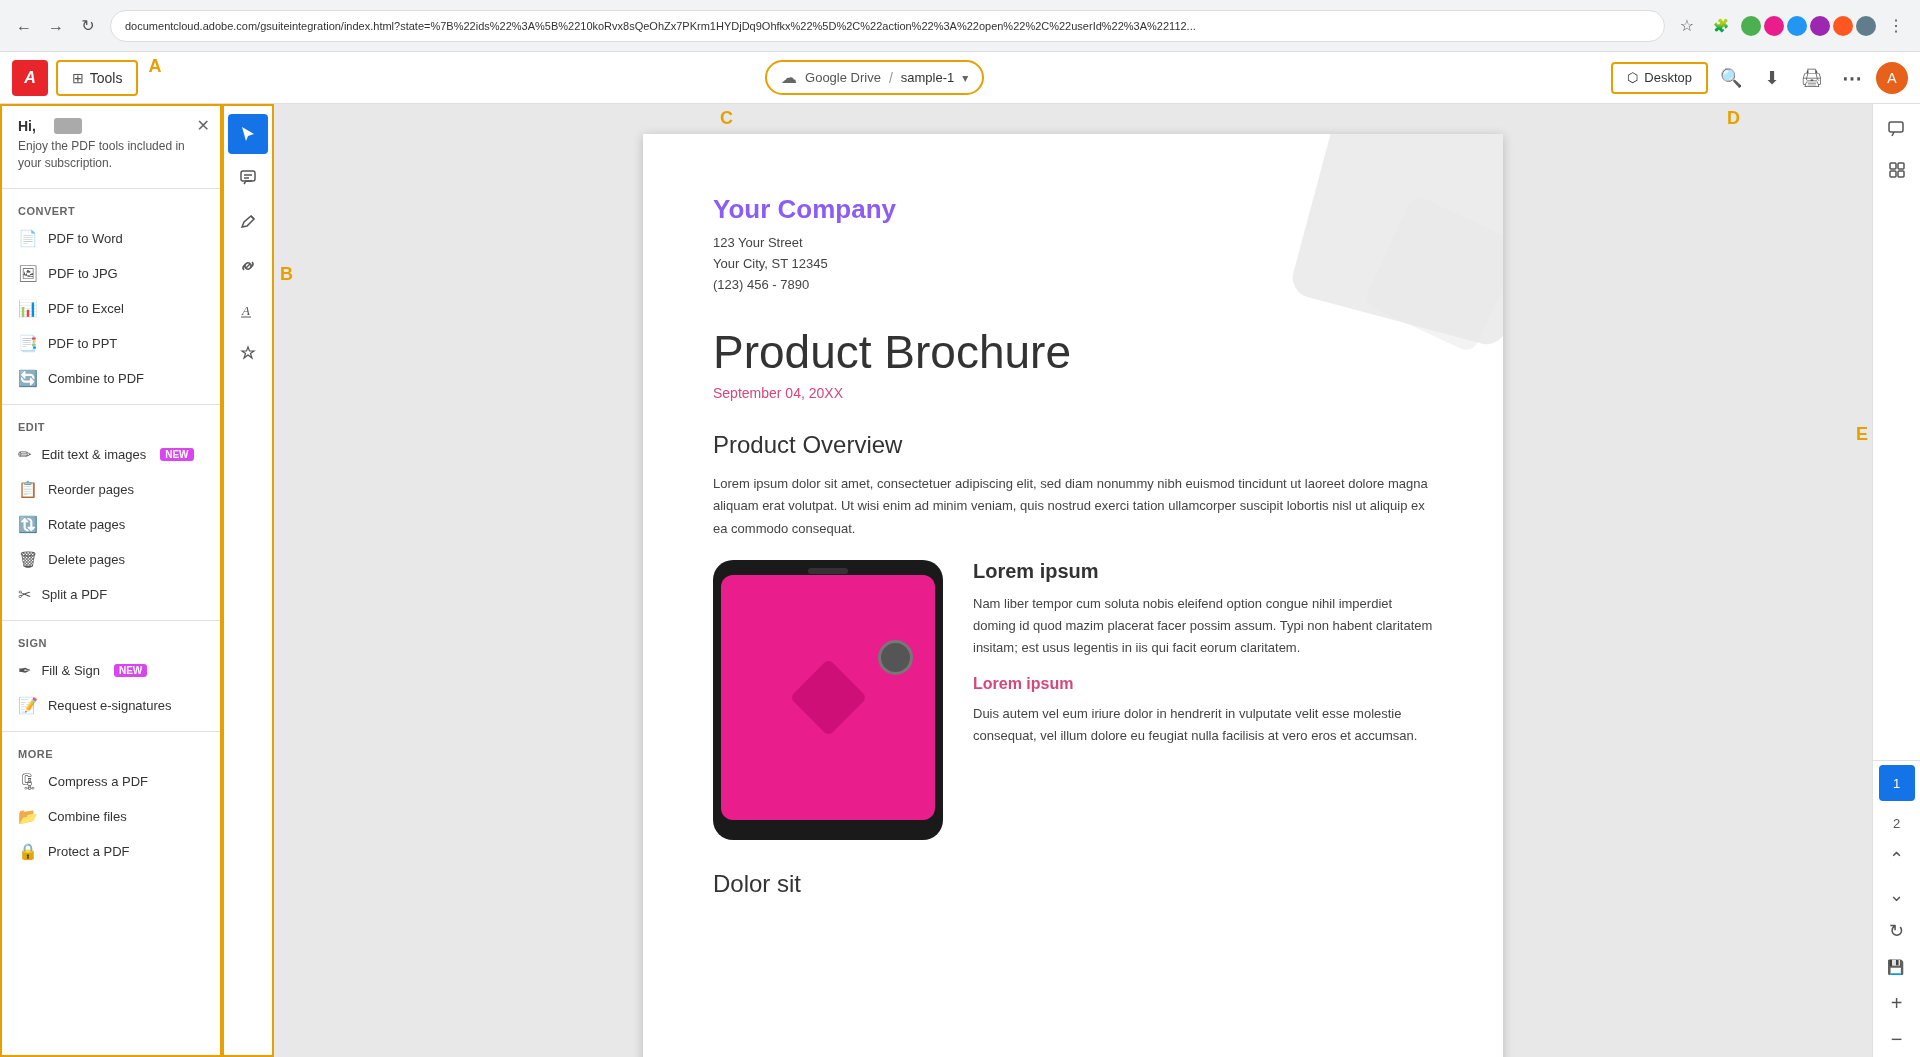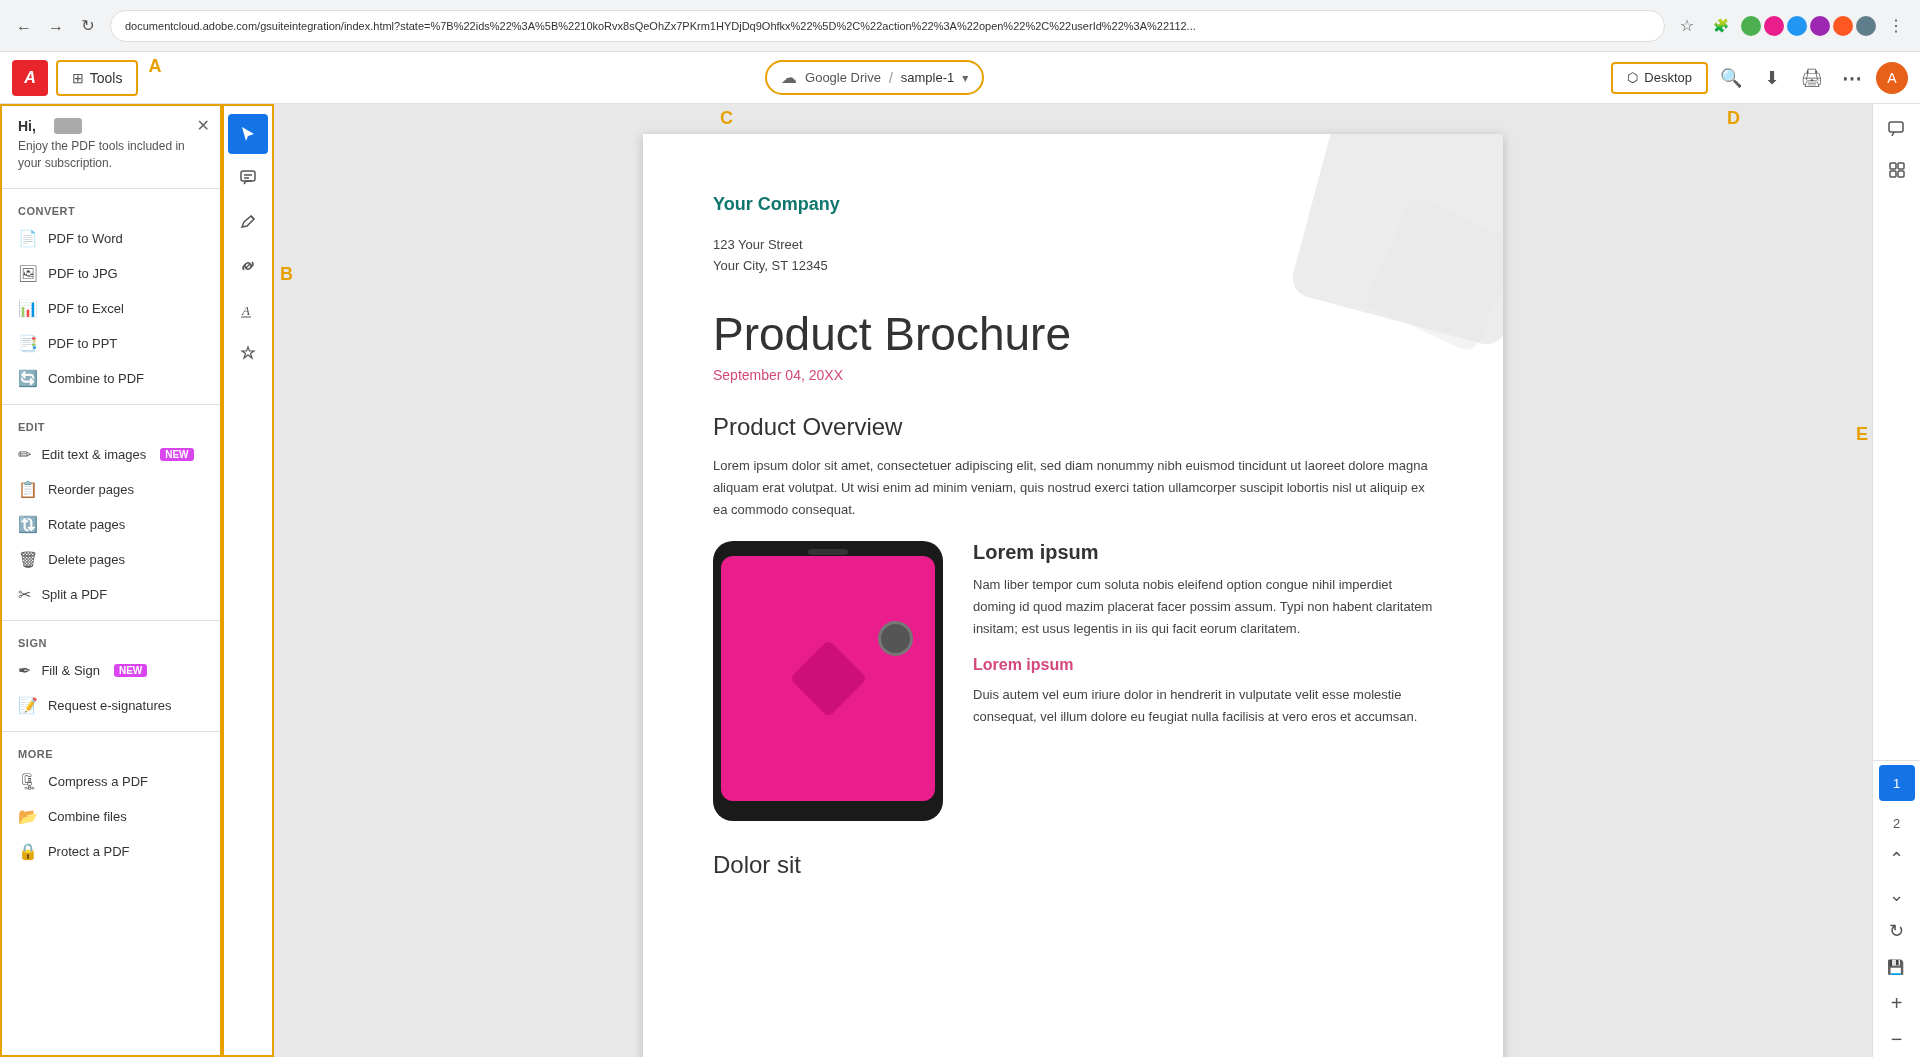--- a/index.html
+++ b/index.html
@@ -162,21 +162,21 @@
     }
     .pdf-page {
       background: white;
       width: 860px;
       min-height: 1100px;
       box-shadow: 0 2px 10px rgba(0,0,0,0.2);
       padding: 60px 70px;
     }
 
     
-    .pdf-company { font-size: 18px; font-weight: 700; color: #0f766e; margin-bottom: 20px; }
+    .pdf-company { font-size: 26px; font-weight: 700; color: #8b5cf6; margin-bottom: 8px; }
     .pdf-address { font-size: 13px; color: #444; line-height: 1.6; margin-bottom: 30px; }
     .pdf-title { font-size: 46px; font-weight: 300; color: #333; margin-bottom: 6px; }
     .pdf-date { font-size: 14px; color: #d4477c; margin-bottom: 30px; }
     .pdf-section-title { font-size: 24px; font-weight: 400; color: #333; margin-bottom: 14px; }
     .pdf-body-text { font-size: 13px; color: #444; line-height: 1.7; margin-bottom: 20px; }
     .pdf-content-row { display: flex; gap: 30px; margin-bottom: 30px; }
     .pdf-phone-container {
       width: 230px; height: 280px; flex-shrink: 0;
       background: #1a1a1a; border-radius: 20px; overflow: hidden; position: relative;
     }
@@ -410,20 +410,21 @@
   <div class="pdf-area">
     <div class="pdf-page" style="position:relative; overflow:hidden;">
 
       <div style="position:absolute; top:-30px; right:-30px; width:220px; height:220px; background:#d0d0d0; border-radius:20px; transform:rotate(15deg); opacity:0.4;"></div>
       <div style="position:absolute; top:80px; right:0px; width:120px; height:120px; background:#e8e8e8; border-radius:12px; transform:rotate(25deg); opacity:0.5;"></div>
 
       <div class="pdf-company">Your Company</div>
       <div class="pdf-address">
         <div>123 Your Street</div>
         <div>Your City, ST 12345</div>
+        <div>(123) 456 - 7890</div>
       </div>
       <div class="pdf-title">Product Brochure</div>
       <div class="pdf-date">September 04, 20XX</div>
       <div class="pdf-section-title">Product Overview</div>
       <div class="pdf-body-text">Lorem ipsum dolor sit amet, consectetuer adipiscing elit, sed diam nonummy nibh euismod tincidunt ut laoreet dolore magna aliquam erat volutpat. Ut wisi enim ad minim veniam, quis nostrud exerci tation ullamcorper suscipit lobortis nisl ut aliquip ex ea commodo consequat.</div>
 
       <div class="pdf-content-row">
         <div class="pdf-phone-container">
           <div class="phone-notch"></div>
 

